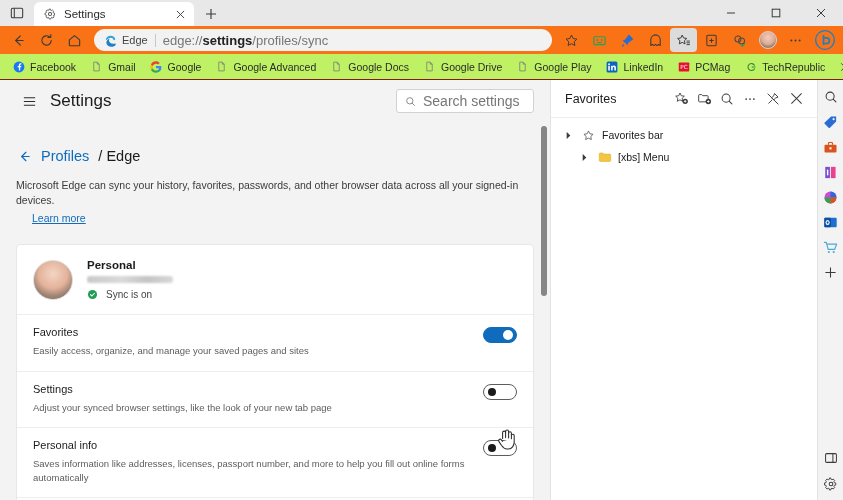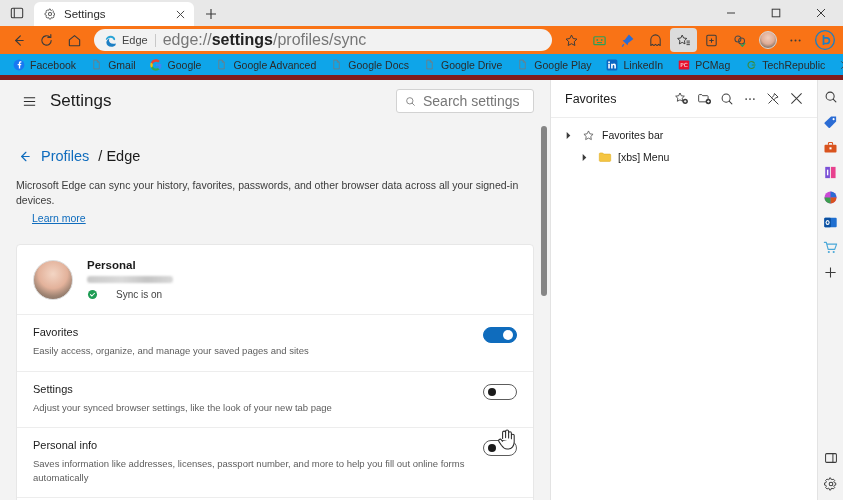--- a/index.html
+++ b/index.html
@@ -52,40 +52,40 @@
     cursor: pointer; flex: none;
   }
   .tb-btn.active { background: #dcdcdc; }
   .omnibox {
     flex: 1; height: 22px; background: #f2f2f2; border-radius: 11px;
     display: flex; align-items: center; padding: 0 10px; gap: 7px;
     margin: 0 5px; font-size: 11px; color: #444; min-width: 0;
   }
   .omni-brand { display: flex; align-items: center; gap: 5px; color: #444; font-size: 11px; flex: none; }
   .omni-sep { width: 1px; height: 13px; background: #c8c8c8; flex: none; }
-  .omni-url { font-size: 16px; color: #767676; white-space: nowrap; overflow: hidden; }
+  .omni-url { font-size: 13px; color: #767676; white-space: nowrap; overflow: hidden; }
   .omni-url b { color: #222; font-weight: 700; }
   .tb-right { display: flex; align-items: center; gap: 1px; flex: none; }
   .avatar-btn { width: 27px; height: 24px; display: flex; align-items: center; justify-content: center; cursor: pointer; }
   .avatar-img {
     width: 18px; height: 18px; border-radius: 50%;
     background: radial-gradient(circle at 50% 36%, #f0cdbc 0%, #e0ad97 48%, #9e8272 70%, #6f6257 100%);
     border: 1px solid #d6d6d6;
   }
   .copilot-btn {
     width: 26px; height: 26px; border-radius: 50%;
     display: flex; align-items: center; justify-content: center;
     cursor: pointer; margin-left: 2px;
   }
 
   
   .favbar {
-    height: 26px; background: #0ea5e9;
+    height: 26px; background: #bef264;
     display: flex; align-items: center; padding: 0 6px; gap: 2px;
-    border-bottom: 5px solid #7f1d1d;
+    border-bottom: 1px solid #7f1d1d;
   }
   .fav-item {
     display: flex; align-items: center; gap: 5px;
     padding: 2px 6px; border-radius: 4px; cursor: pointer;
     font-size: 10.5px; color: #2b2b2b; white-space: nowrap; flex: none;
   }
   .fav-ico { width: 13px; height: 13px; flex: none; display: flex; align-items: center; justify-content: center; }
   .fav-overflow { width: 20px; height: 20px; display: flex; align-items: center; justify-content: center; cursor: pointer; flex: none; margin-left: auto; }
 
   
@@ -125,21 +125,21 @@
     width: 40px; height: 40px; border-radius: 50%; flex: none;
     background: radial-gradient(circle at 50% 34%, #f3d5c4 0%, #e3b29b 46%, #a08574 70%, #6d6055 100%);
     border: 1px solid #dcdcdc;
   }
   .profile-name { font-size: 11.5px; font-weight: 700; color: #1b1b1b; }
   .profile-email {
     width: 86px; height: 7px; margin-top: 5px; border-radius: 3px;
     background: linear-gradient(90deg,#c9c9c9,#dadada 40%,#c4c4c4 70%,#d8d8d8);
     filter: blur(1.1px);
   }
-  .sync-on { display: flex; align-items: center; gap: 18px; margin-top: 6px; font-size: 10px; color: #444; }
+  .sync-on { display: flex; align-items: center; gap: 8px; margin-top: 6px; font-size: 10px; color: #444; }
 
   .sync-row {
     display: flex; align-items: flex-start; justify-content: space-between;
     padding: 11px 16px 12px 16px; border-top: 1px solid #ededed; gap: 12px;
   }
   .sync-row-txt { flex: 1; min-width: 0; }
   .sync-label { font-size: 11px; color: #1b1b1b; }
   .sync-sub { font-size: 9.5px; color: #5d5d5d; margin-top: 6px; line-height: 1.5; }
 
   .toggle {

